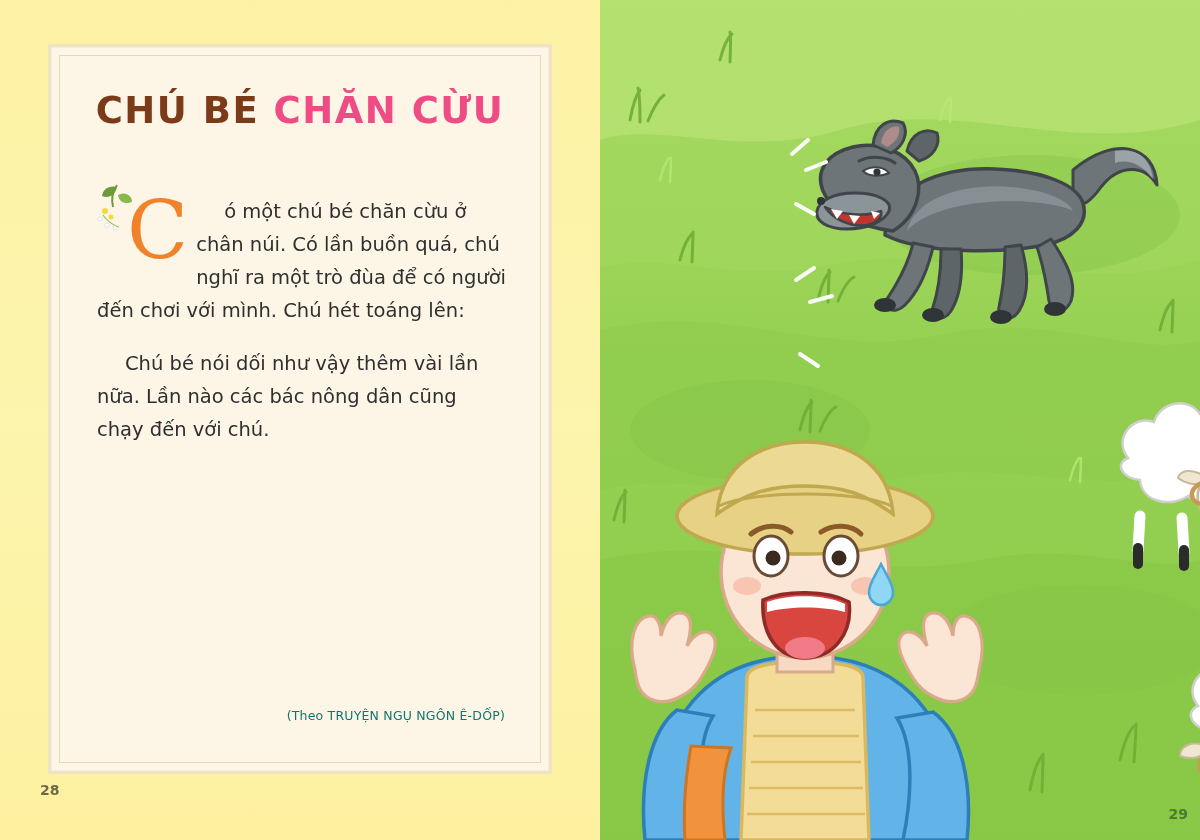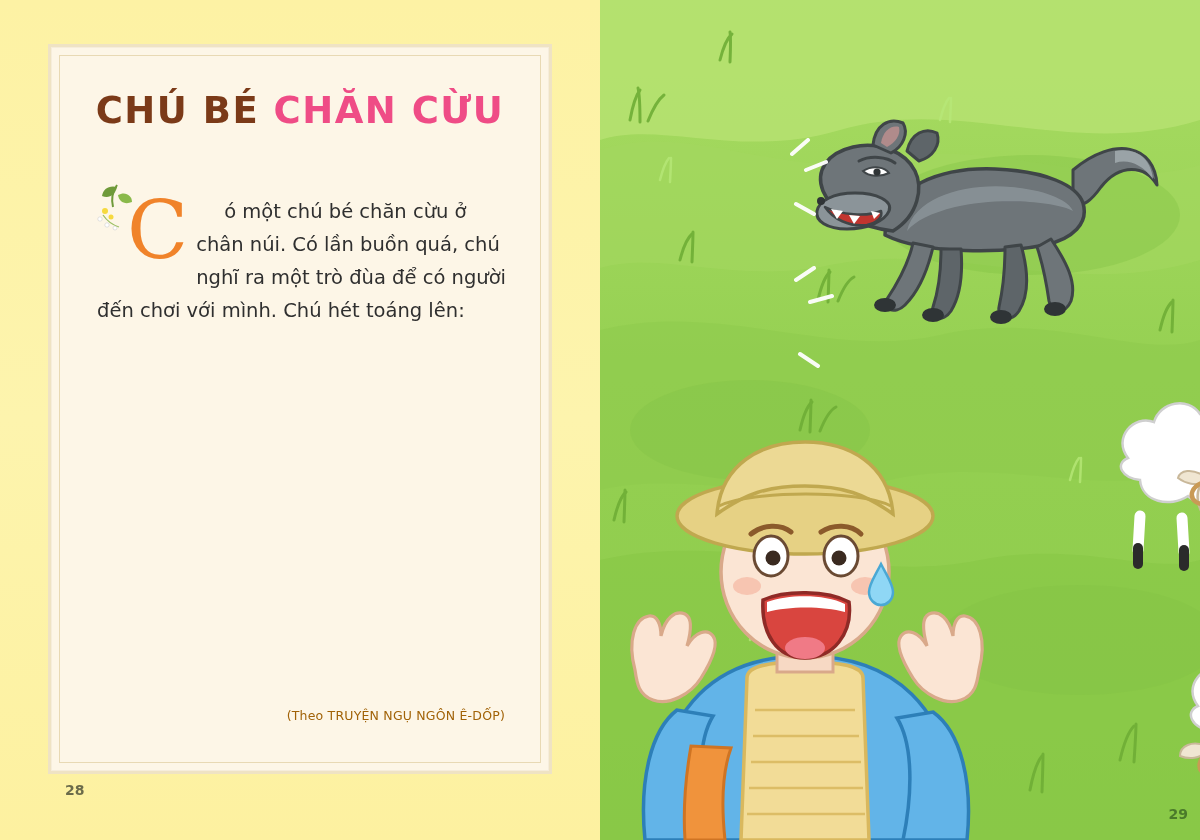--- a/index.html
+++ b/index.html
@@ -100,26 +100,26 @@
     pointer-events: none;
   }
   .dialog-line {
     text-indent: 18px;
   }
   .source-note {
     position: absolute;
     right: 44px;
     bottom: 48px;
     font-size: 12.5px;
-    color: #a16207;
+    color: #0f766e;
     letter-spacing: .2px;
   }
   .page-num-left {
     position: absolute;
-    left: 65px;
+    left: 40px;
     bottom: 42px;
     font-size: 14px;
     color: #6b6b4a;
     font-weight: bold;
   }
 
   
   .page-right {
     position: relative;
     width: 600px;
@@ -161,20 +161,21 @@
             <circle cx="14" cy="30" r="3" fill="#f6d93f"></circle>
             <circle cx="20" cy="36" r="2.5" fill="#f6d93f"></circle>
             <circle cx="9" cy="38" r="2.2" fill="#ffffff" stroke="#cfcfcf" stroke-width=".6"></circle>
             <circle cx="16" cy="44" r="2.2" fill="#ffffff" stroke="#cfcfcf" stroke-width=".6"></circle>
             <circle cx="24" cy="47" r="2" fill="#ffffff" stroke="#cfcfcf" stroke-width=".6"></circle>
             <path d="M12 34 C16 40 22 44 28 46" stroke="#9bbf63" stroke-width="1.3" fill="none"></path>
           </svg>
           <span class="dropcap">C</span><span>ó một chú bé chăn cừu ở chân núi. Có lần buồn quá, chú nghĩ ra một trò đùa để có người đến chơi với mình. Chú hét toáng lên:</span>
         </p>
 
+        <p>Chú bé nói dối như vậy thêm vài lần nữa. Lần nào các bác nông dân cũng chạy đến với chú.</p>
       </div>
 
       <div class="source-note">(Theo TRUYỆN NGỤ NGÔN Ê-DỐP)</div>
     </div>
 
     <div class="page-num-left">28</div>
   </div>
 
   <div class="page-right">
 

